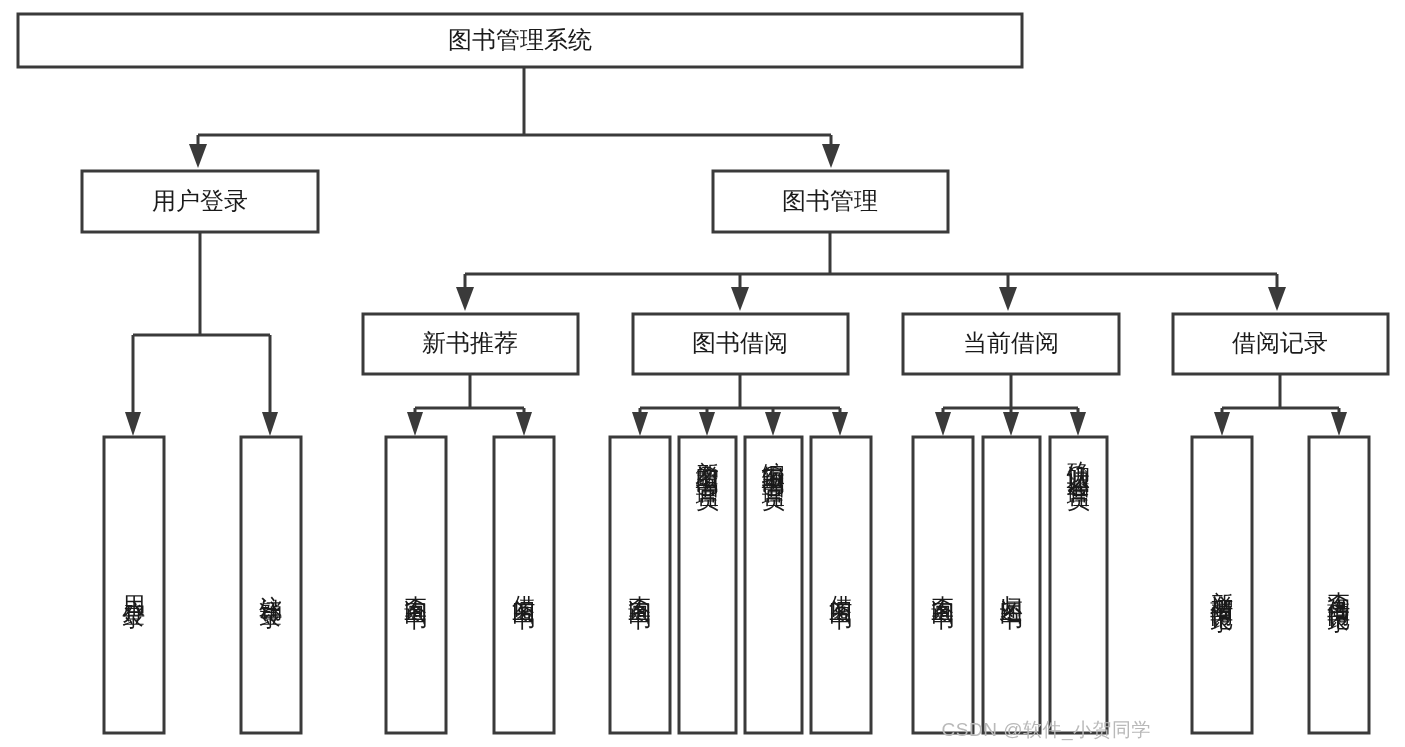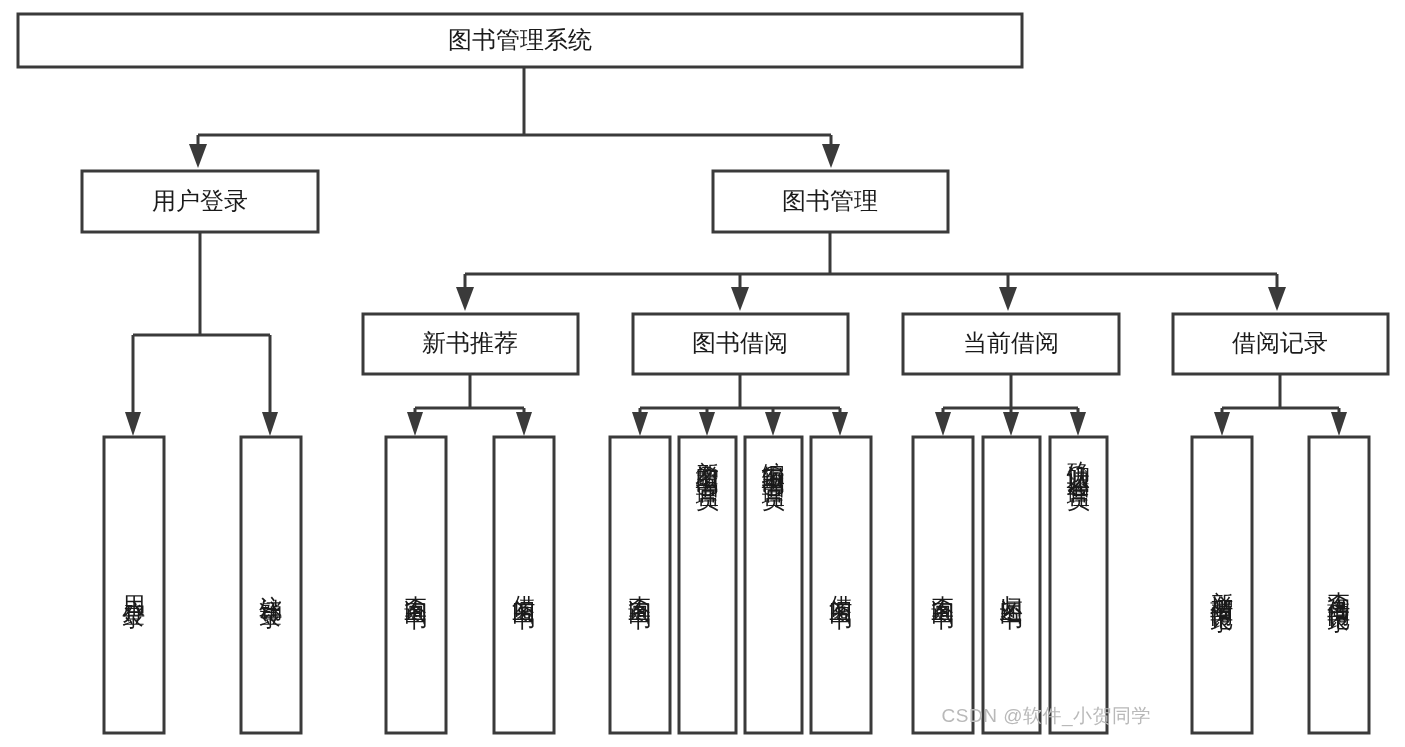--- a/index.html
+++ b/index.html
@@ -63,21 +63,21 @@
     font-size: 23px;
     line-height: 1.32;
     letter-spacing: 4px;
     color: #1a1a1a;
     white-space: nowrap;
     text-align: center;
   }
   .watermark {
     position: absolute;
     right: 14px;
-    bottom: 18px;
+    bottom: 4px;
     font-family: "Liberation Sans", "DejaVu Sans", sans-serif;
     font-size: 19px;
     color: #b9b9b9;
     letter-spacing: 0.5px;
     white-space: nowrap;
   }
 </style>
 </head>
 <body>
 

